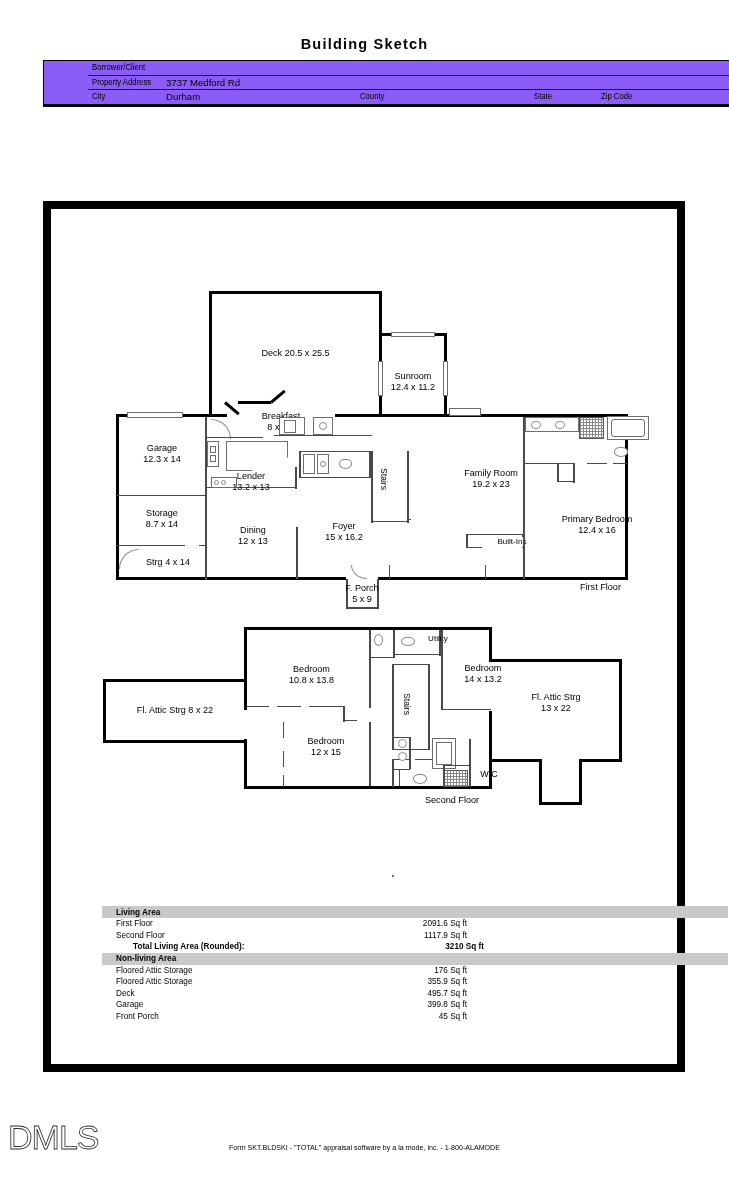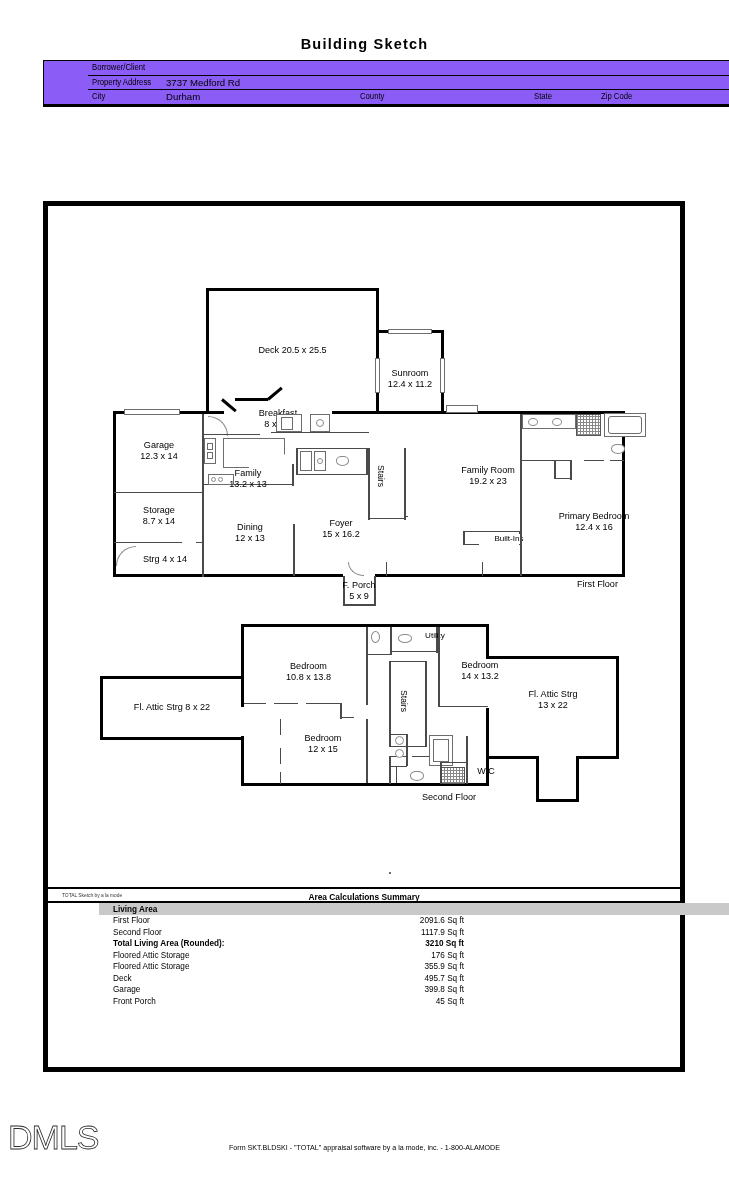--- a/index.html
+++ b/index.html
@@ -15,21 +15,21 @@
   .hdr-table{position:absolute;left:43px;top:60px;width:645px;border:1px solid #000;
     border-right:3px solid #000;border-bottom:3px solid #000;background:#8b5cf6;padding-left:44px;}
   .hdr-row{position:relative;height:13.5px;border-bottom:1px solid #000;}
   .hdr-row:last-child{border-bottom:none;}
   .hdr-lbl{position:absolute;font-size:8.4px;line-height:13.5px;top:0;white-space:nowrap;
     transform:scaleX(.92);transform-origin:left center;}
   .hdr-val{position:absolute;font-size:9.6px;line-height:13.5px;top:0;white-space:nowrap;}
 
   
   .sketch-frame{position:absolute;left:43px;top:201px;width:642px;height:871px;
-    border:5px solid #000000;background:#fff;box-sizing:border-box;}
+    border:8px solid #000000;background:#fff;box-sizing:border-box;}
   .sk{position:absolute;}
 
   
   .w{position:absolute;background:#000;}
   .wx{background:#000;}
   .wi{background:#4a4a4a;}
   .lt{position:absolute;border:1px solid #6d6d6d;background:#fff;box-sizing:border-box;}
 
   .rlabel{position:absolute;text-align:center;font-size:9.1px;line-height:11.2px;white-space:nowrap;}
   .rlabel.sm{font-size:8.1px;line-height:10px;}
@@ -57,21 +57,21 @@
   .acs-head{position:absolute;left:0;top:681px;width:100%;height:16px;
     border-top:2.5px solid #000;border-bottom:2.5px solid #000;box-sizing:border-box;}
   .acs-mini{position:absolute;left:14px;top:3px;font-size:5.1px;color:#333;transform:scaleX(.95);transform-origin:left center;}
   .acs-title{position:absolute;left:0;top:2.5px;width:100%;text-align:center;font-size:8.4px;font-weight:bold;}
   .acs-body{position:absolute;left:8px;top:697px;width:100%;padding-left:43px;}
   .acs-sec{position:relative;height:12px;background:#c9c9c9;}
   .acs-sec span{position:absolute;left:14px;top:1.5px;font-size:8.2px;font-weight:bold;}
   .acs-row{position:relative;height:11.5px;}
   .acs-row .nm{position:absolute;left:14px;top:1px;font-size:8.2px;}
   .acs-row .vl{position:absolute;left:275px;top:1px;width:90px;text-align:right;font-size:8.2px;}
-  .acs-row.tot .nm,.acs-row.tot .vl{font-weight:bold;}
+  .acs-row.tot .nm,.acs-row.tot .vl{font-weight:bold;margin-left:17px;}
 
   
   .footer-note{position:absolute;left:0;top:1143px;width:729px;text-align:center;
     font-size:7.4px;transform:scaleX(.96);}
   .logo{position:absolute;left:8px;top:1118px;font-size:34px;letter-spacing:-1px;
     color:#fff;-webkit-text-stroke:.8px #2b2b2b;font-family:"Liberation Sans",sans-serif;}
 </style>
 </head>
 <body>
 
@@ -162,21 +162,21 @@
     <div class="w wi" style="left:156px;top:278px;width:90px;height:1.4px"></div>
     <div class="w wi" style="left:244px;top:258px;width:2px;height:22px"></div>
     <div class="fix" style="left:175px;top:232px;width:62px;height:30px;clip-path:polygon(0 0,100% 0,100% 55%,42% 55%,42% 100%,0 100%)"></div>
     <div class="fix" style="left:156px;top:232px;width:12px;height:26px"></div>
     <div class="fix" style="left:159px;top:237px;width:6px;height:7px"></div>
     <div class="fix" style="left:159px;top:246px;width:6px;height:7px"></div>
     <div class="fix" style="left:160px;top:268px;width:26px;height:11px"></div>
     <div class="fix-oval" style="left:163px;top:271px;width:5px;height:5px"></div>
     <div class="fix-oval" style="left:170px;top:271px;width:5px;height:5px"></div>
     <div class="rlabel" style="left:152px;top:262px;width:96px">
-      <div>Family</div>
+      <div>Lender</div>
       <div>13.2 x 13</div>
     </div>
 
     <div class="w wi" style="left:154px;top:300px;width:2px;height:70px"></div>
     <div class="w wi" style="left:245px;top:318px;width:2px;height:52px"></div>
     <div class="rlabel" style="left:156px;top:316px;width:92px">
       <div>Dining</div>
       <div>12 x 13</div>
     </div>
 
@@ -331,42 +331,41 @@
     <div class="w wi" style="left:341px;top:560px;width:18px;height:1.4px"></div>
     <div class="hatch" style="left:392px;top:561px;width:25px;height:17px"></div>
     <div class="w wi" style="left:392px;top:556px;width:2px;height:22px"></div>
     <div class="w wi" style="left:392px;top:556px;width:28px;height:1.4px"></div>
     <div class="w wi" style="left:418px;top:530px;width:2px;height:48px"></div>
     <div class="rlabel sm" style="left:418px;top:560px;width:40px;font-size:9px">WIC</div>
 
     <div class="flabel" style="left:374px;top:586px">Second Floor</div>
   </div>
 
-  <div class="acs-head">
-    <div class="acs-mini">TOTAL Sketch by a la mode</div>
-    <div class="acs-title">Area Calculations Summary</div>
-  </div>
   <div class="acs-body">
 
     <div class="acs-sec">
       <span>Living Area</span>
     </div>
     <div class="acs-row">
       <span class="nm">First Floor</span>
       <span class="vl">2091.6 Sq ft</span>
     </div>
     <div class="acs-row">
       <span class="nm">Second Floor</span>
       <span class="vl">1117.9 Sq ft</span>
     </div>
     <div class="acs-row tot">
       <span class="nm">Total Living Area (Rounded):</span>
       <span class="vl">3210 Sq ft</span>
     </div>
 
+    <div class="acs-sec">
+      <span>Non-living Area</span>
+    </div>
     <div class="acs-row">
       <span class="nm">Floored Attic Storage</span>
       <span class="vl">176 Sq ft</span>
     </div>
     <div class="acs-row">
       <span class="nm">Floored Attic Storage</span>
       <span class="vl">355.9 Sq ft</span>
     </div>
     <div class="acs-row">
       <span class="nm">Deck</span>

